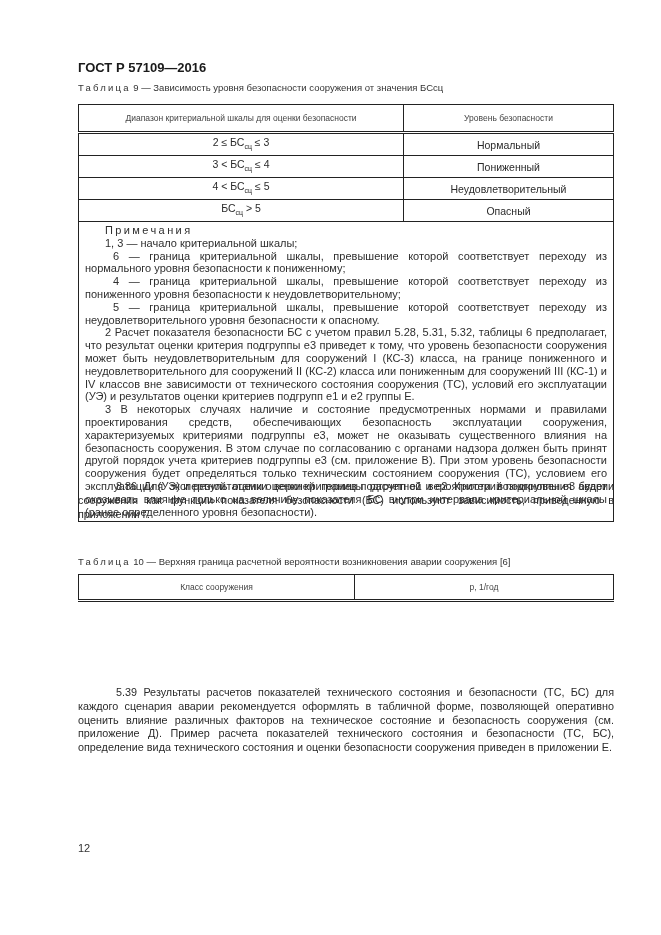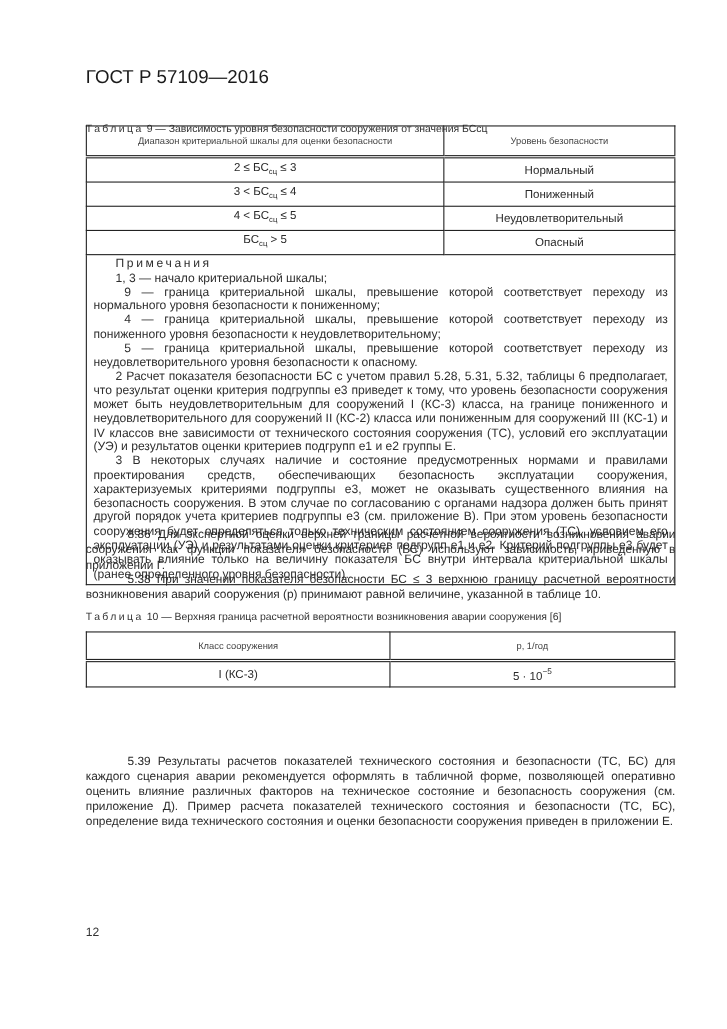--- a/index.html
+++ b/index.html
@@ -1,28 +1,28 @@
 <!DOCTYPE html>
 <html><head>
 <meta charset="utf-8">
 <style>
   html, body { margin: 0; padding: 0; background: #ffffff; }
   body { width: 661px; height: 935px; position: relative; overflow: hidden;
          font-family: "Liberation Sans", sans-serif; color: #2a2a2a; }
   .abs { position: absolute; }
-  .doc-header { left: 78px; top: 60px; font-size: 17px; font-weight: normal; color: #1a1a1a; }
+  .doc-header { left: 78px; top: 60px; font-size: 13px; font-weight: bold; color: #1a1a1a; }
   .caption { font-size: 9.5px; color: #333; white-space: nowrap; }
   .caption .spaced { letter-spacing: 2.2px; }
 
   table.t { position: absolute; border-collapse: collapse; font-size: 10.5px; color: #2a2a2a; }
   table.t td, table.t th { border: 1px solid #222; text-align: center; padding: 0; font-weight: normal; }
   table.t thead th { font-size: 8.5px; color: #444; }
   table.t thead tr th { border-bottom: 3px double #222; }
 
-  #t9 { left: 78px; top: 114px; width: 536px; }
+  #t9 { left: 78px; top: 104px; width: 536px; }
   #t9 thead th { height: 26px; }
   #t9 tbody.rows td { height: 16px; line-height: 16px; }
   #t9 .col1 { width: 324px; }
   #t9 td.notes { text-align: justify; padding: 2px 6px 3px 6px; font-size: 11px; line-height: 12.8px; color: #2e2e2e; }
   .notes p { margin: 0; }
   .notes .ind { text-indent: 20px; }
   .notes .ind2 { text-indent: 28px; }
   .notes .title-n { letter-spacing: 2.4px; text-indent: 20px; }
 
   #t10 { left: 78px; top: 574px; width: 536px; }
@@ -34,21 +34,21 @@
 
   .para { position: absolute; left: 78px; width: 536px; font-size: 10.8px; line-height: 13.8px; text-align: justify; color: #2a2a2a; }
   .para p { margin: 0; text-indent: 38px; }
   .page-num { left: 78px; top: 842px; font-size: 11px; color: #333; }
 </style>
 </head>
 <body>
 
 <div class="abs doc-header">ГОСТ Р 57109—2016</div>
 
-<div class="abs caption" style="left:78px; top:112px;text-align:right;">
+<div class="abs caption" style="left:78px; top:82px;text-align:right;">
   <span class="spaced">Таблица</span>
   <span>9 — Зависимость уровня безопасности сооружения от значения БСсц</span>
 </div>
 
 <table class="t" id="t9">
   <thead>
     <tr>
       <th class="col1">Диапазон критериальной шкалы для оценки безопасности</th>
       <th>Уровень безопасности</th>
     </tr>
@@ -69,52 +69,47 @@
     <tr>
       <td><span>БС</span><sub>сц</sub><span> &gt; 5</span></td>
       <td>Опасный</td>
     </tr>
   </tbody>
   <tbody>
     <tr>
       <td class="notes" colspan="2">
         <p class="title-n">Примечания</p>
         <p class="ind">1, 3 — начало критериальной шкалы;</p>
-        <p class="ind2">9 — граница критериальной шкалы, превышение которой соответствует переходу из нормального уровня безопасности к пониженному;</p>
+        <p class="ind2">6 — граница критериальной шкалы, превышение которой соответствует переходу из нормального уровня безопасности к пониженному;</p>
         <p class="ind2">4 — граница критериальной шкалы, превышение которой соответствует переходу из пониженного уровня безопасности к неудовлетворительному;</p>
         <p class="ind2">5 — граница критериальной шкалы, превышение которой соответствует переходу из неудовлетворительного уровня безопасности к опасному.</p>
         <p class="ind">2 Расчет показателя безопасности БС с учетом правил 5.28, 5.31, 5.32, таблицы 6 предполагает, что результат оценки критерия подгруппы е3 приведет к тому, что уровень безопасности сооружения может быть неудовлетворительным для сооружений I (КС-3) класса, на границе пониженного и неудовлетворительного для сооружений II (КС-2) класса или пониженным для сооружений III (КС-1) и IV классов вне зависимости от технического состояния сооружения (ТС), условий его эксплуатации (УЭ) и результатов оценки критериев подгрупп е1 и е2 группы Е.</p>
         <p class="ind">3 В некоторых случаях наличие и состояние предусмотренных нормами и правилами проектирования средств, обеспечивающих безопасность эксплуатации сооружения, характеризуемых критериями подгруппы е3, может не оказывать существенного влияния на безопасность сооружения. В этом случае по согласованию с органами надзора должен быть принят другой порядок учета критериев подгруппы е3 (см. приложение В). При этом уровень безопасности сооружения будет определяться только техническим состоянием сооружения (ТС), условием его эксплуатации (УЭ) и результатами оценки критериев подгрупп е1 и е2. Критерий подгруппы е3 будет оказывать влияние только на величину показателя БС внутри интервала критериальной шкалы (ранее определенного уровня безопасности).</p>
       </td>
     </tr>
   </tbody>
 </table>
 
 <div class="para" style="top:480px;">
   <p>8.86 Для экспертной оценки верхней границы расчетной вероятности возникновения аварии сооружения как функции показателя безопасности (БС) используют зависимость, приведенную в приложении Г.</p>
-  <p>5.38 При значении показателя безопасности БС ≤ 3 верхнюю границу расчетной вероятности возникновения аварий сооружения (p) принимают равной величине, указанной в таблице 10.</p>
 </div>
 
 <div class="abs caption" style="left:78px; top:556px;">
   <span class="spaced">Таблица</span>
   <span>10 — Верхняя граница расчетной вероятности возникновения аварии сооружения [6]</span>
 </div>
 
 <table class="t" id="t10">
   <thead>
     <tr>
       <th class="col1">Класс сооружения</th>
       <th>p, 1/год</th>
     </tr>
   </thead>
   <tbody>
-    <tr>
-      <td>I (КС-3)</td>
-      <td><span>5 · 10</span><sup>−5</sup></td>
-    </tr>
   </tbody>
 </table>
 
 <div class="para" style="top:686px;">
   <p>5.39 Результаты расчетов показателей технического состояния и безопасности (ТС, БС) для каждого сценария аварии рекомендуется оформлять в табличной форме, позволяющей оперативно оценить влияние различных факторов на техническое состояние и безопасность сооружения (см. приложение Д). Пример расчета показателей технического состояния и безопасности (ТС, БС), определение вида технического состояния и оценки безопасности сооружения приведен в приложении Е.</p>
 </div>
 
 <div class="abs page-num">12</div>
 
 </body></html>

